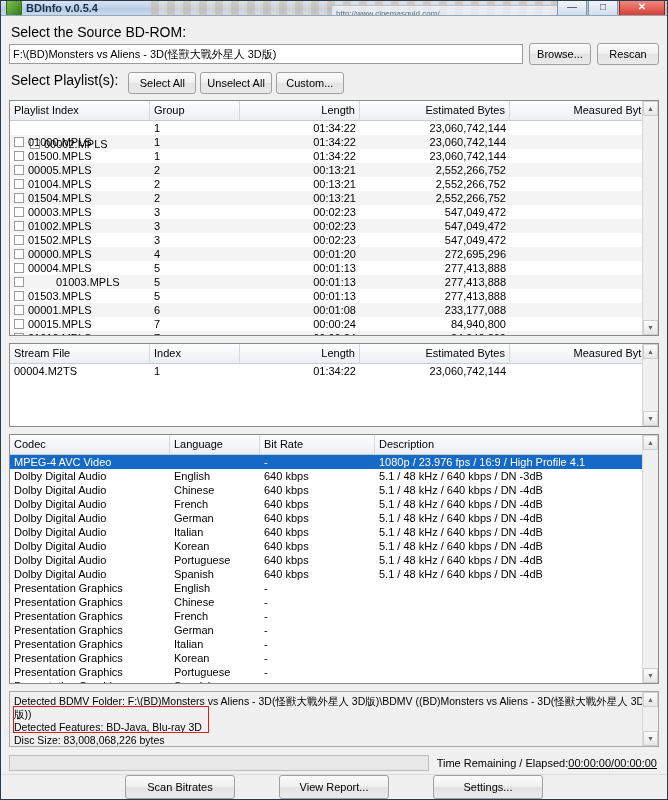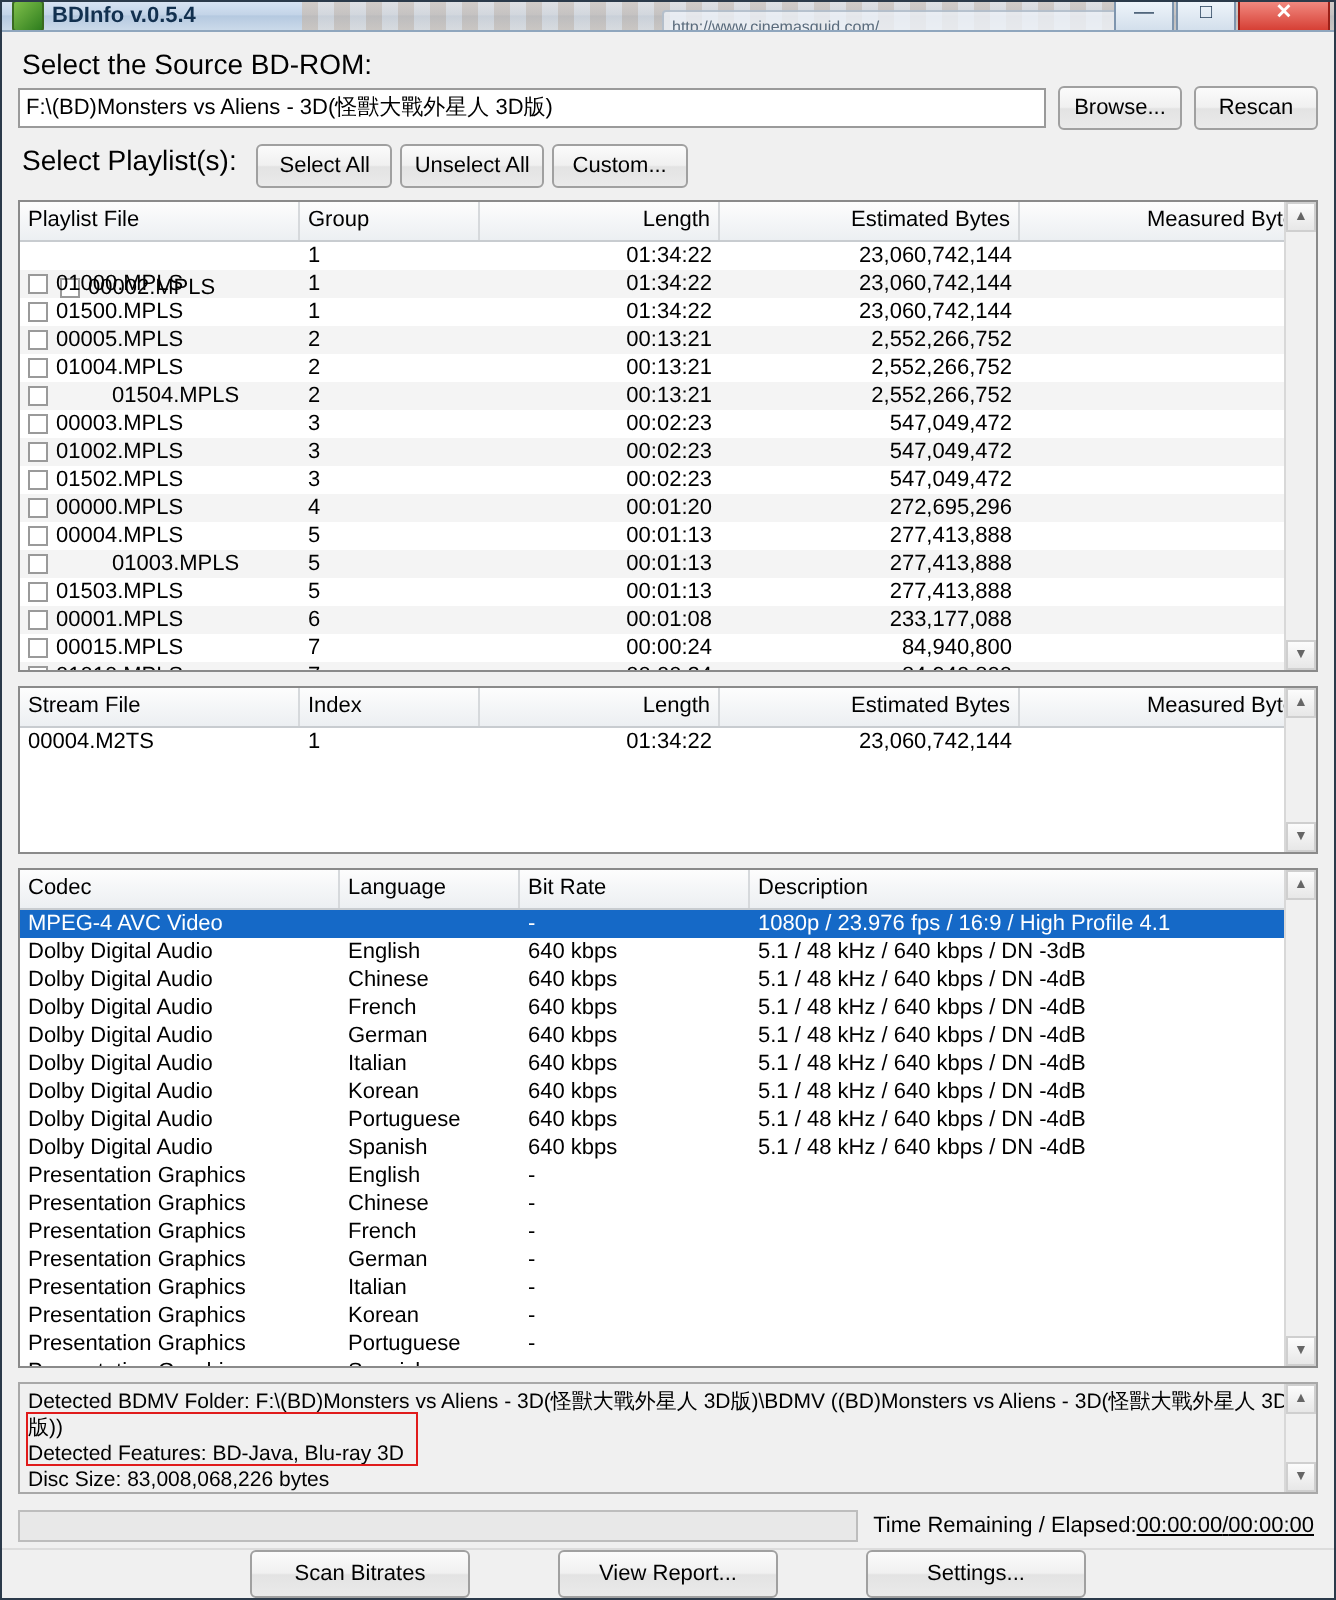--- a/index.html
+++ b/index.html
@@ -327,21 +327,21 @@
 
     <div class="playlist-row">
       <div class="label">Select Playlist(s):</div>
       <div class="btn">Select All</div>
       <div class="btn">Unselect All</div>
       <div class="btn">Custom...</div>
     </div>
 
     <div class="grid playlist-grid">
       <div class="grid-header">
-        <div class="hc col-file">Playlist File</div>
+        <div class="hc col-file">Playlist Index</div>
         <div class="hc col-group">Group</div>
         <div class="hc col-length">Length</div>
         <div class="hc col-est">Estimated Bytes</div>
         <div class="hc col-meas">Measured Bytes</div>
       </div>
       <div class="grid-body" id="playlist-body">
           <div class="grid-row">
             <div class="cell col-file" style="display: flex; padding: 16px;">
               <div class="chk"></div>
               <span>00002.MPLS</span>
@@ -385,21 +385,21 @@
             <div class="cell col-file" style="display: flex; padding: 0px;">
               <div class="chk"></div>
               <span>01004.MPLS</span>
             </div>
             <div class="cell col-group">2</div>
             <div class="cell col-length">00:13:21</div>
             <div class="cell col-est">2,552,266,752</div>
             <div class="cell col-meas">-</div>
           </div>
           <div class="grid-row alt">
-            <div class="cell col-file" style="display: flex; padding: 0px; gap: 28px;">
+            <div class="cell col-file" style="display: flex; padding: 0px;">
               <div class="chk"></div>
               <span>01504.MPLS</span>
             </div>
             <div class="cell col-group">2</div>
             <div class="cell col-length">00:13:21</div>
             <div class="cell col-est">2,552,266,752</div>
             <div class="cell col-meas">-</div>
           </div>
           <div class="grid-row">
             <div class="cell col-file" style="display: flex; padding: 0px;">

